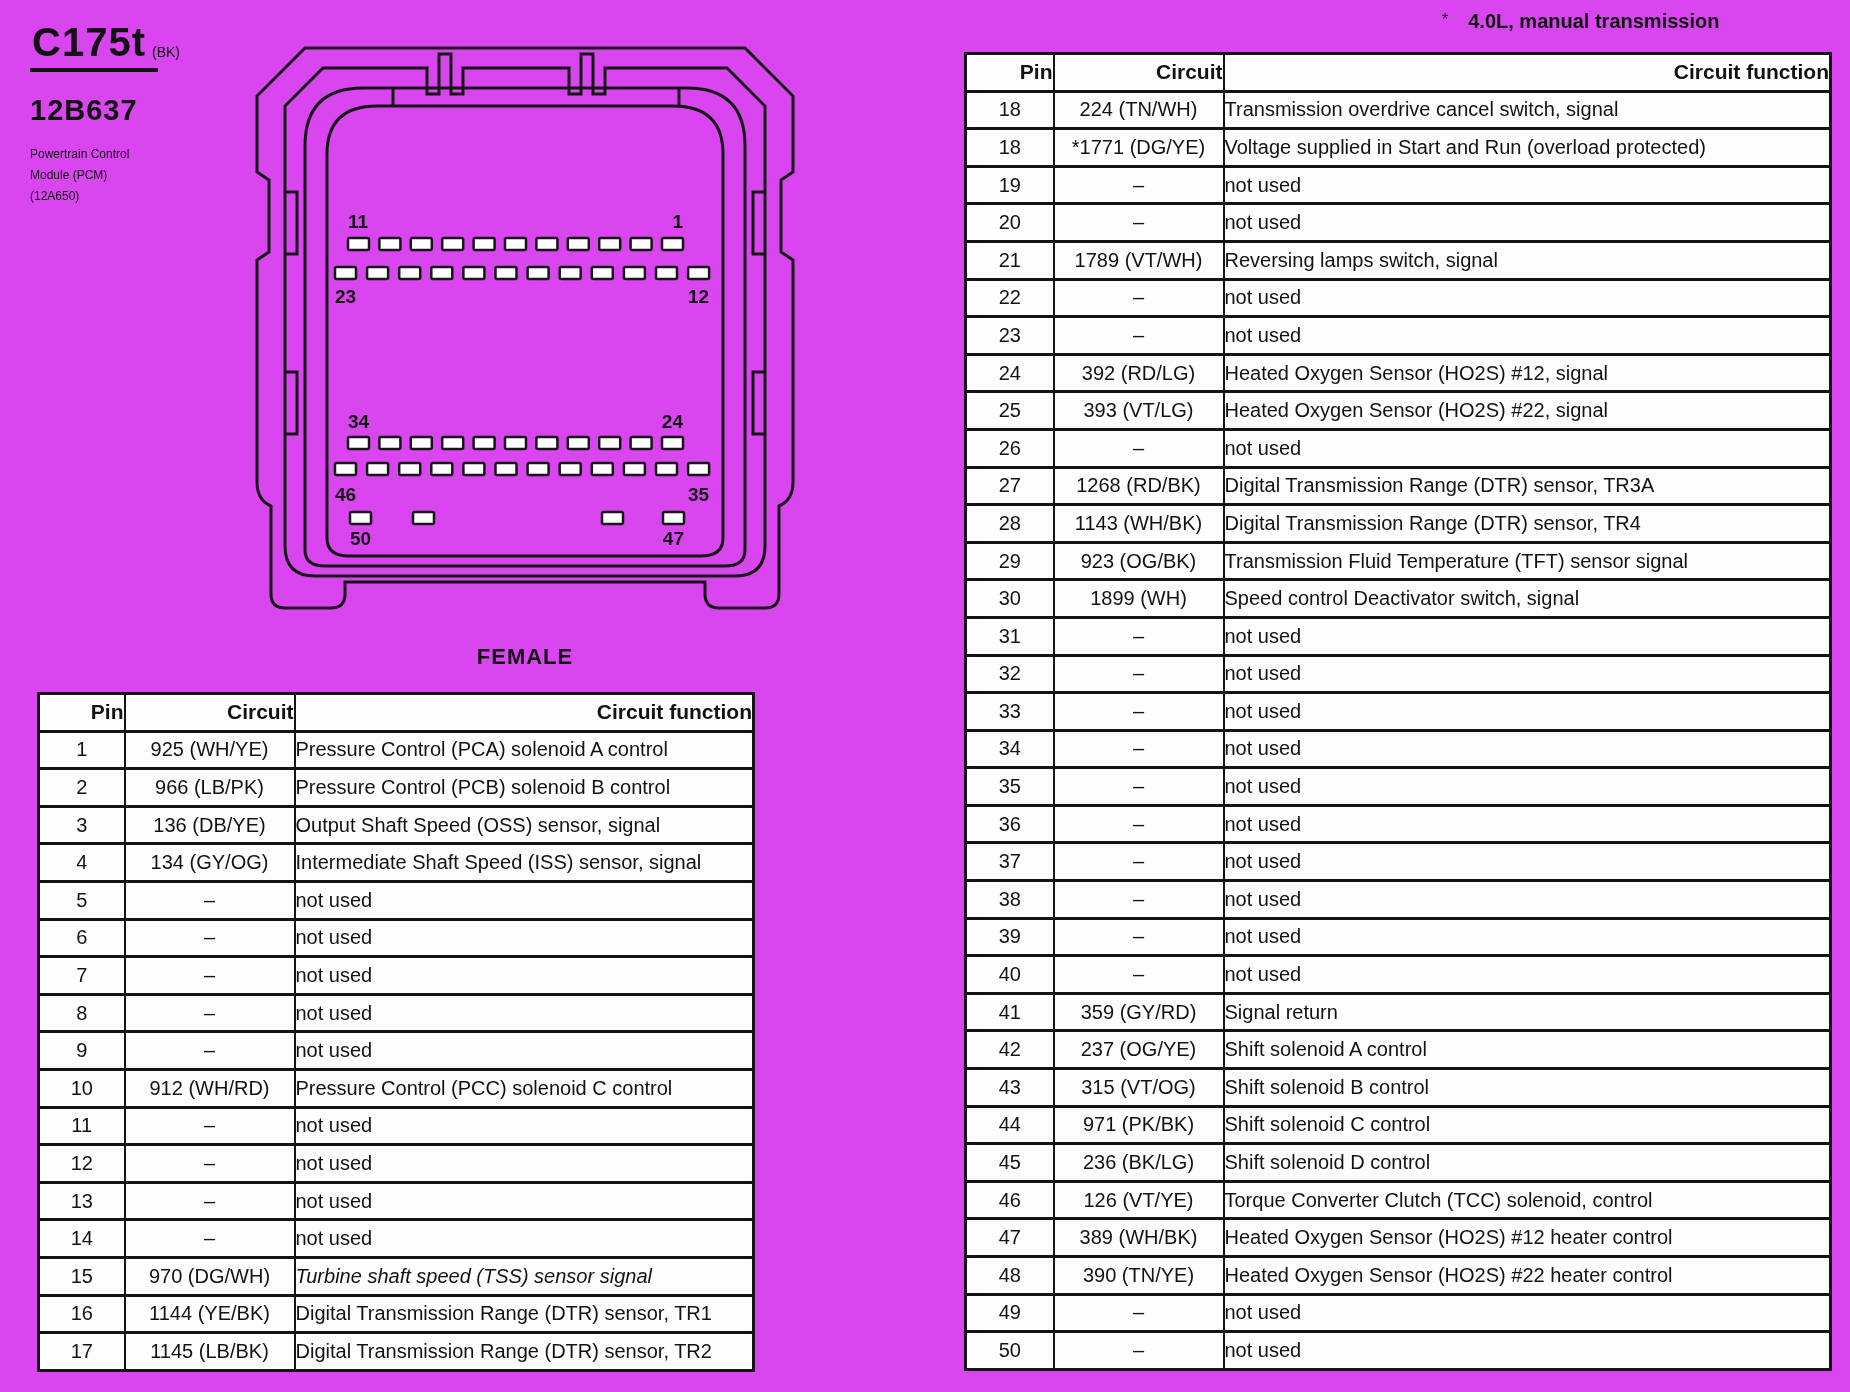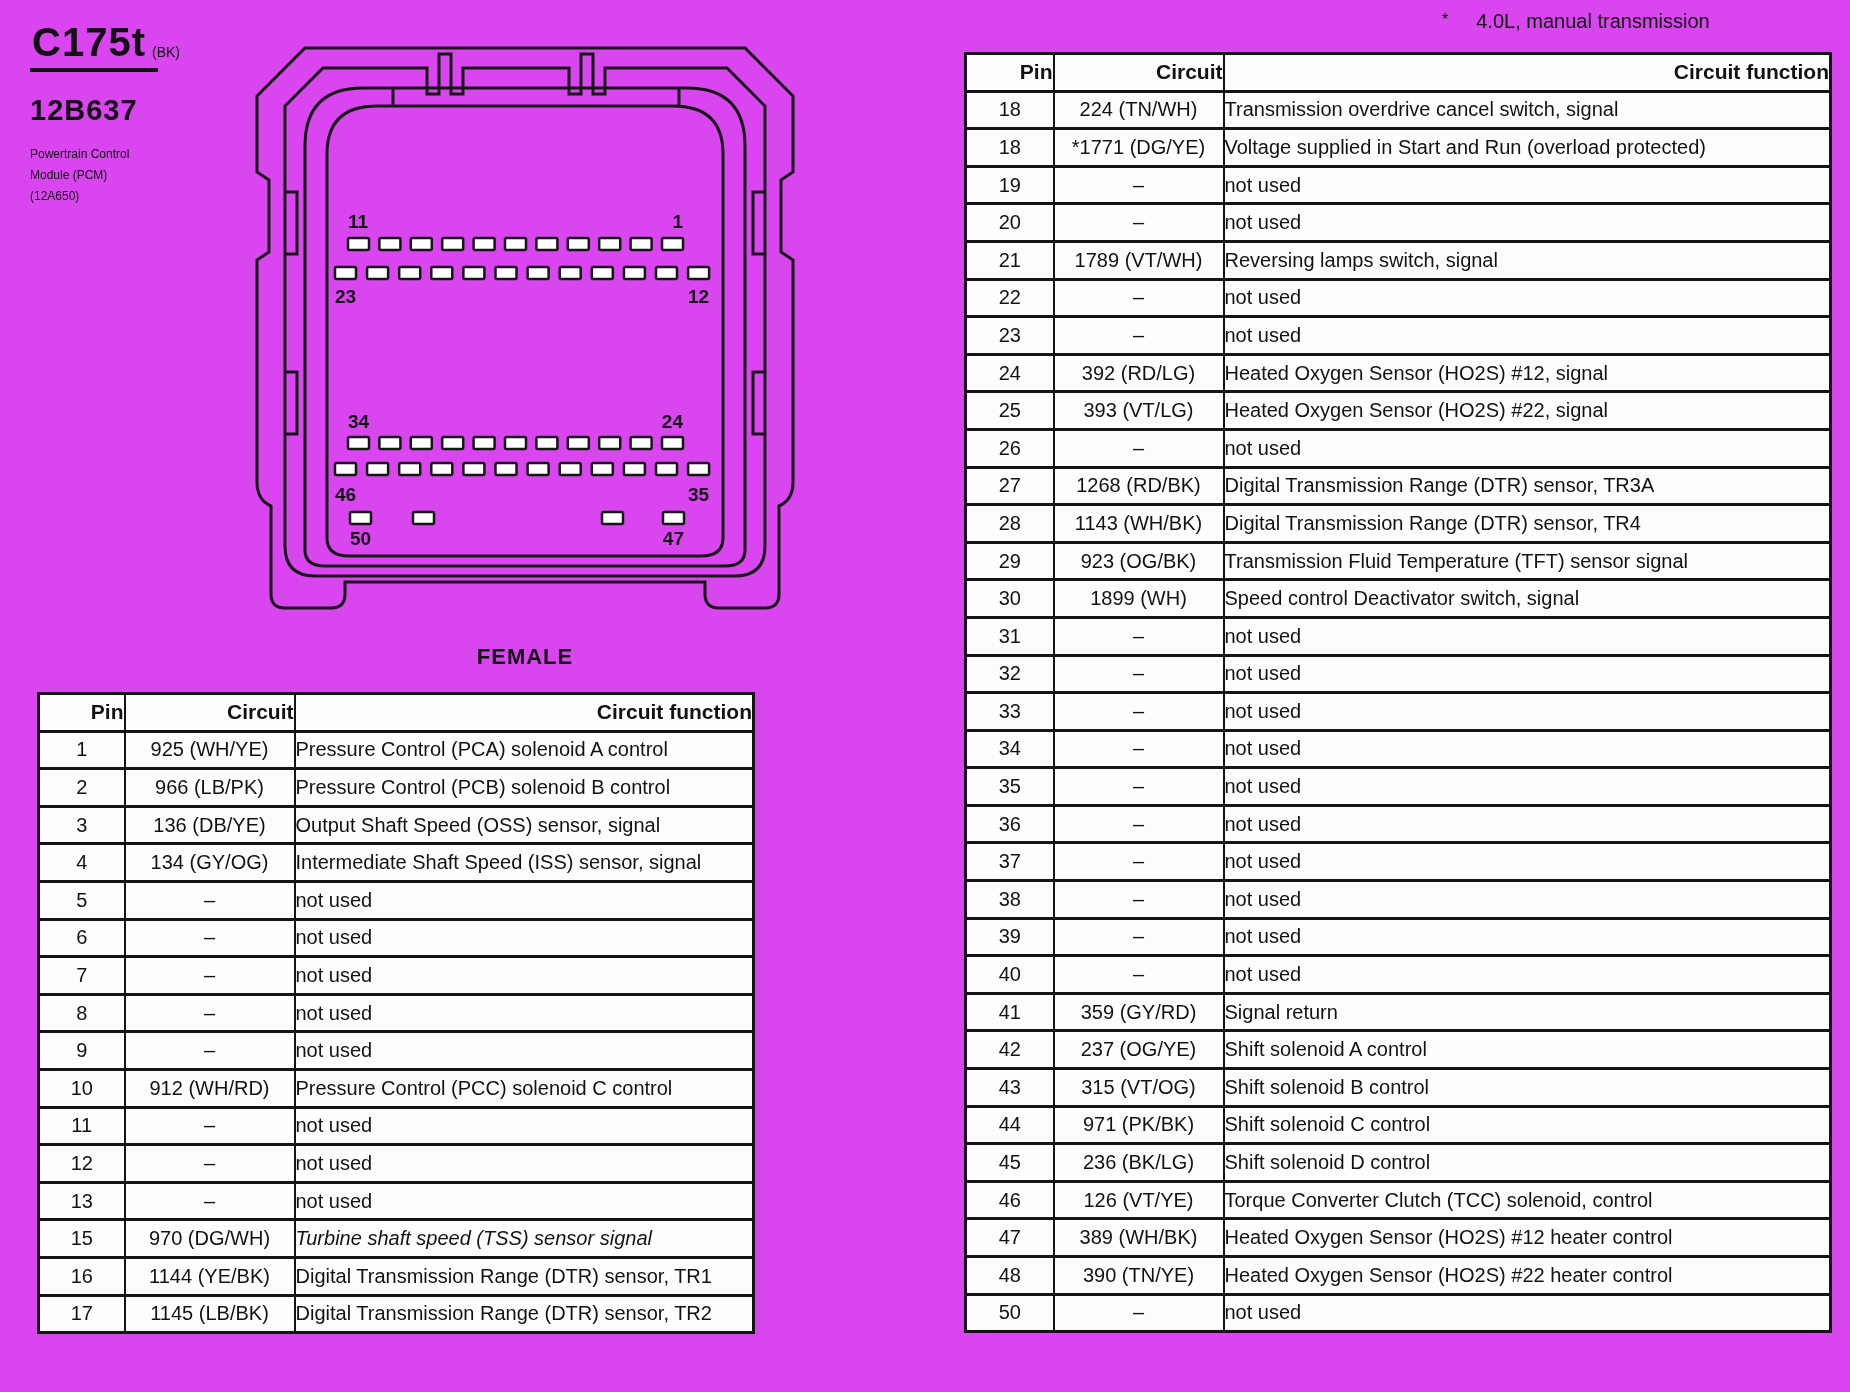--- a/index.html
+++ b/index.html
@@ -11,21 +11,21 @@
   .connector-id{
     position:absolute;left:30px;top:20px;font-size:40px;font-weight:bold;
     letter-spacing:1px;border-bottom:4px solid #121212;padding:0 12px 3px 2px;
   }
   .connector-color{position:absolute;left:152px;top:44px;font-size:14px;}
   .part-number{position:absolute;left:30px;top:94px;font-size:29px;font-weight:bold;letter-spacing:1px;}
   .module-desc{position:absolute;left:30px;top:144px;font-size:12px;line-height:21px;}
   
   .footnote{position:absolute;left:1442px;top:10px;width:380px;font-size:20px;display:flex;align-items:flex-start;}
   .footnote .marker{font-size:16px;margin-top:1px;}
-  .footnote .note-text{margin-left:28px;white-space:nowrap;}
+  .footnote .note-text{margin-left:20px;white-space:nowrap;font-weight:bold;}
   
   .connector-svg{position:absolute;left:245px;top:42px;}
   .connector-svg path{fill:none;stroke:#161616;stroke-width:3;stroke-linejoin:miter;}
   .connector-svg .pin{fill:#ffffff;stroke:#161616;stroke-width:2.5;}
   .connector-svg .pin-label{
     font-family:"Liberation Sans",sans-serif;font-size:19px;fill:#141414;font-weight:bold;
   }
   .female-label{
     position:absolute;left:245px;top:644px;width:560px;text-align:center;
     font-size:22px;font-weight:bold;letter-spacing:1px;
@@ -227,20 +227,25 @@
           <td class="col-pin">12</td>
           <td class="col-circuit">–</td>
           <td class="col-func">not used</td>
         </tr>
         <tr>
           <td class="col-pin">13</td>
           <td class="col-circuit">–</td>
           <td class="col-func">not used</td>
         </tr>
         <tr>
+          <td class="col-pin">14</td>
+          <td class="col-circuit">–</td>
+          <td class="col-func">not used</td>
+        </tr>
+        <tr>
           <td class="col-pin">15</td>
           <td class="col-circuit">970 (DG/WH)</td>
           <td class="col-func italic">Turbine shaft speed (TSS) sensor  signal</td>
         </tr>
         <tr>
           <td class="col-pin">16</td>
           <td class="col-circuit">1144 (YE/BK)</td>
           <td class="col-func">Digital Transmission Range (DTR) sensor, TR1</td>
         </tr>
         <tr>
@@ -419,20 +424,25 @@
           <td class="col-pin">47</td>
           <td class="col-circuit">389 (WH/BK)</td>
           <td class="col-func">Heated Oxygen Sensor (HO2S) #12  heater control</td>
         </tr>
         <tr>
           <td class="col-pin">48</td>
           <td class="col-circuit">390 (TN/YE)</td>
           <td class="col-func">Heated Oxygen Sensor (HO2S) #22  heater control</td>
         </tr>
         <tr>
+          <td class="col-pin">49</td>
+          <td class="col-circuit">–</td>
+          <td class="col-func">not used</td>
+        </tr>
+        <tr>
           <td class="col-pin">50</td>
           <td class="col-circuit">–</td>
           <td class="col-func">not used</td>
         </tr>
       </tbody>
   </table>
 
 </div>
 
 </body></html>

